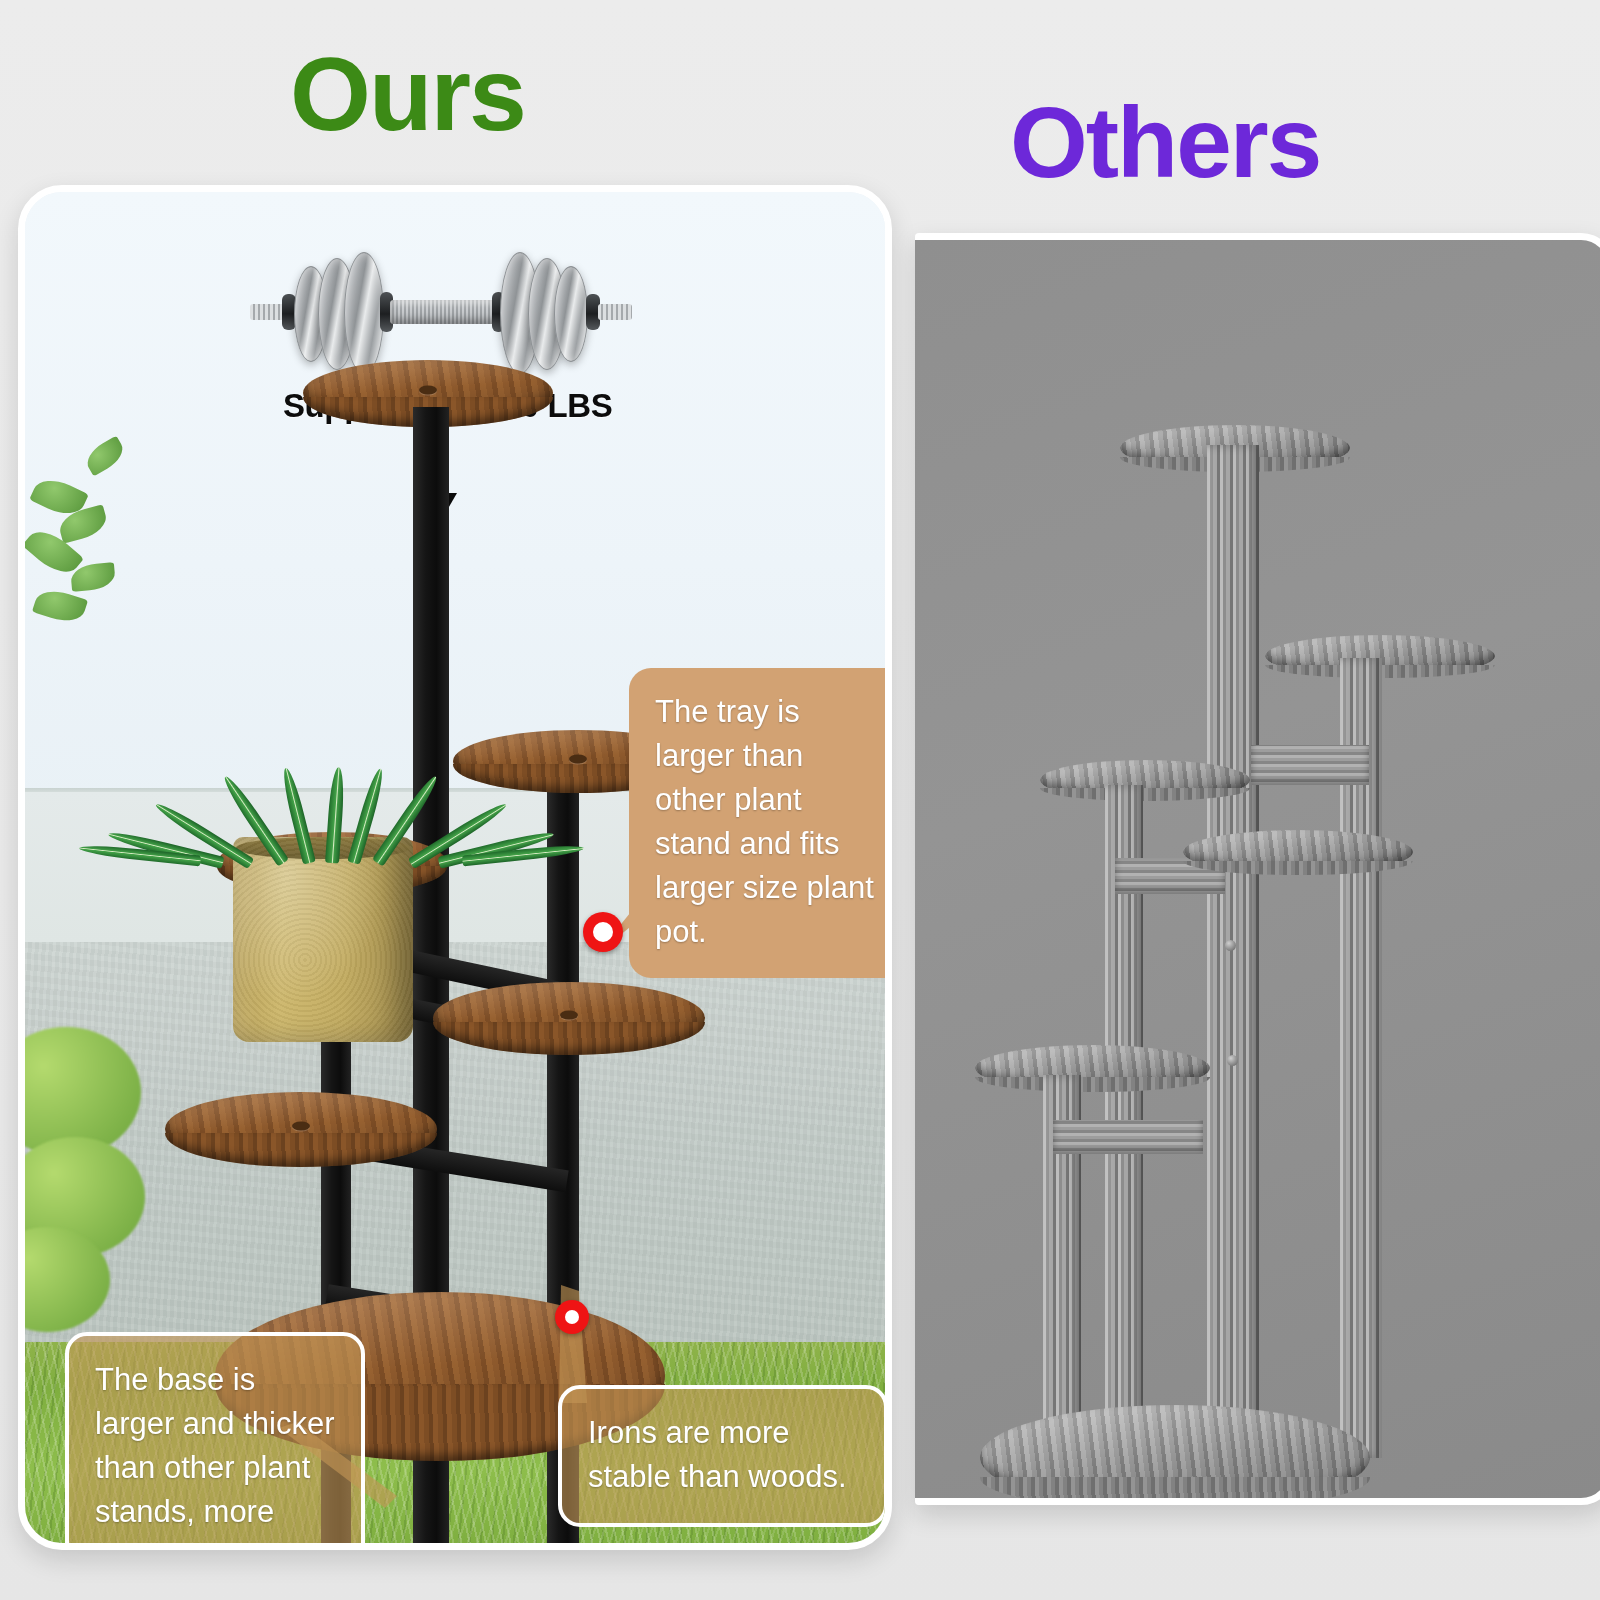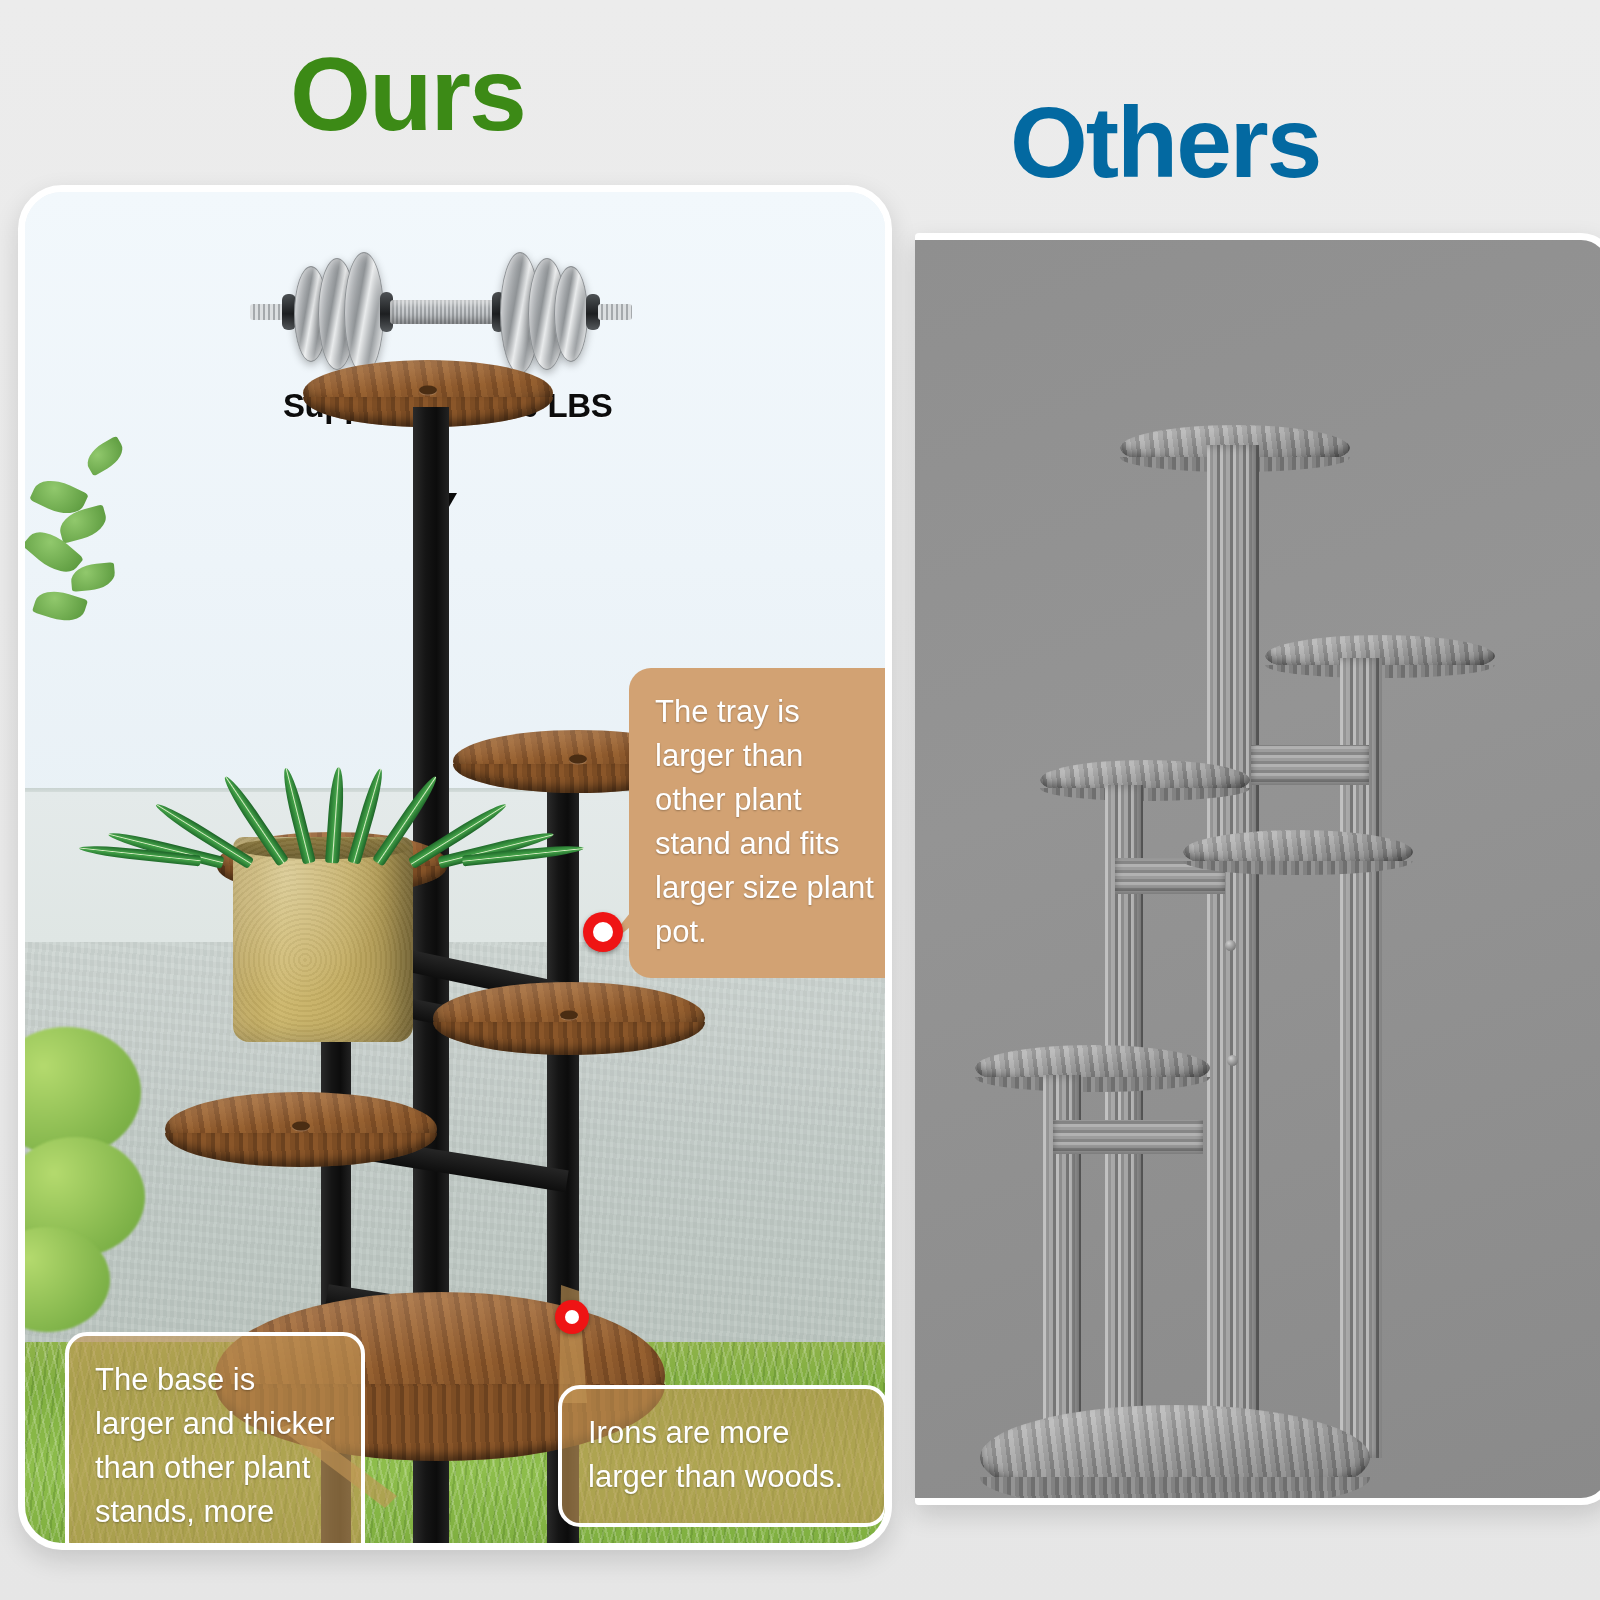--- a/index.html
+++ b/index.html
@@ -10,21 +10,21 @@
     overflow:hidden;
   }
   #stage{ position:relative; width:1370px; height:1600px; }
 
   
   .title{
     position:absolute; font-weight:bold; letter-spacing:-2px;
     line-height:1; white-space:nowrap;
   }
   #title-ours{ left:290px; top:42px; font-size:104px; color:#3c8a16; }
-  #title-others{ left:1010px; top:92px; font-size:100px; color:#0369a1;text-align:center; }
+  #title-others{ left:1010px; top:92px; font-size:100px; color:#6d28d9;text-align:center; }
 
   
   #ours-card{
     position:absolute; left:18px; top:185px; width:874px; height:1365px;
     border-radius:44px; overflow:hidden;
     border:7px solid #ffffff;
     box-shadow:0 10px 26px rgba(0,0,0,.14);
     background:#eef4f8;
   }
   
@@ -323,17 +323,17 @@
 
     <div class="marker ring" style="left:558px; top:720px; width:40px; height:40px;">
         <i></i>
       </div>
     <div class="marker dot" style="left:530px; top:1108px; width:34px; height:34px;">
         <i></i>
       </div>
 
     <div class="callout solid" id="callout-tray">The tray is larger than other plant stand and fits larger size plant pot.</div>
     <div class="callout glass" id="callout-base">The base is larger and thicker than other plant stands, more stable than other competing products.</div>
-    <div class="callout glass" id="callout-irons">Irons are more larger than woods.</div>
+    <div class="callout glass" id="callout-irons">Irons are more stable than woods.</div>
 
   </div>
 
 </div>
 
 </body></html>

